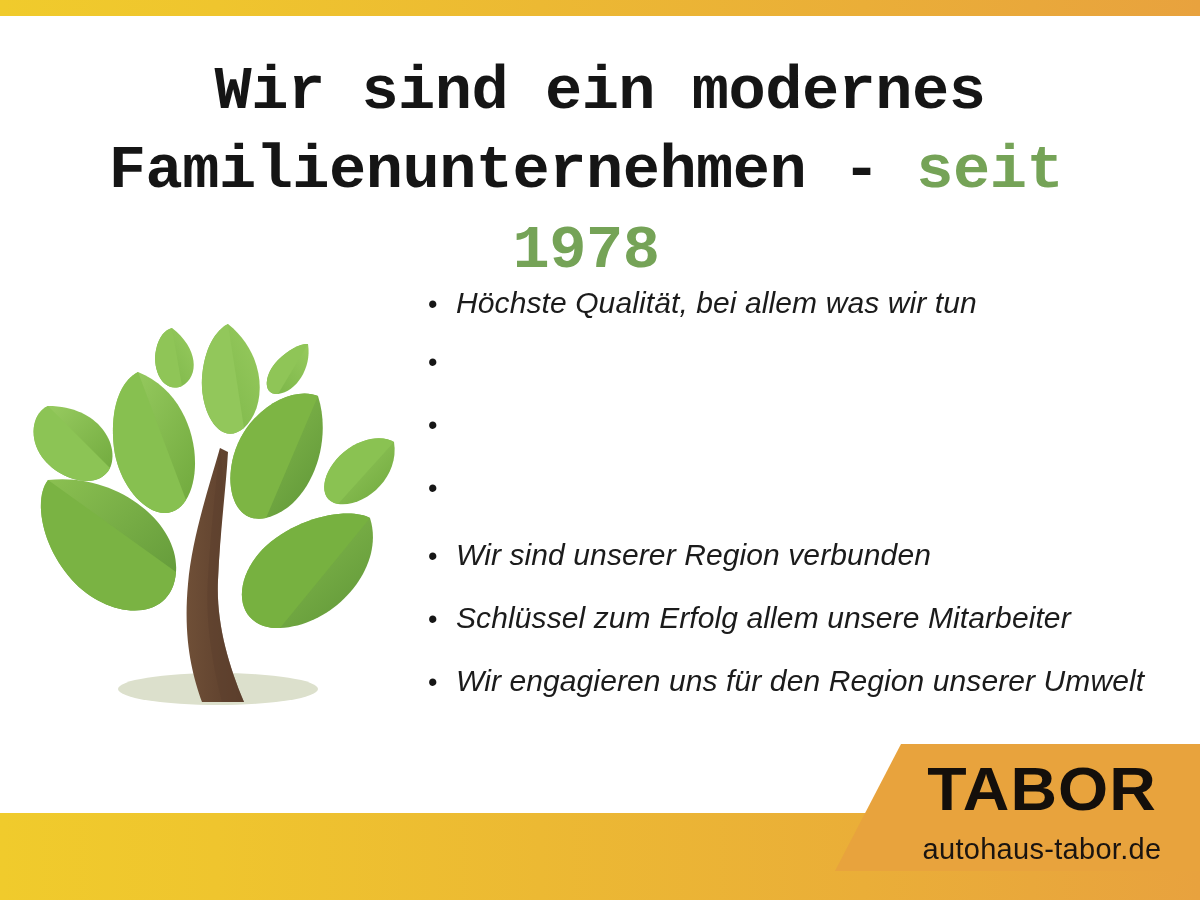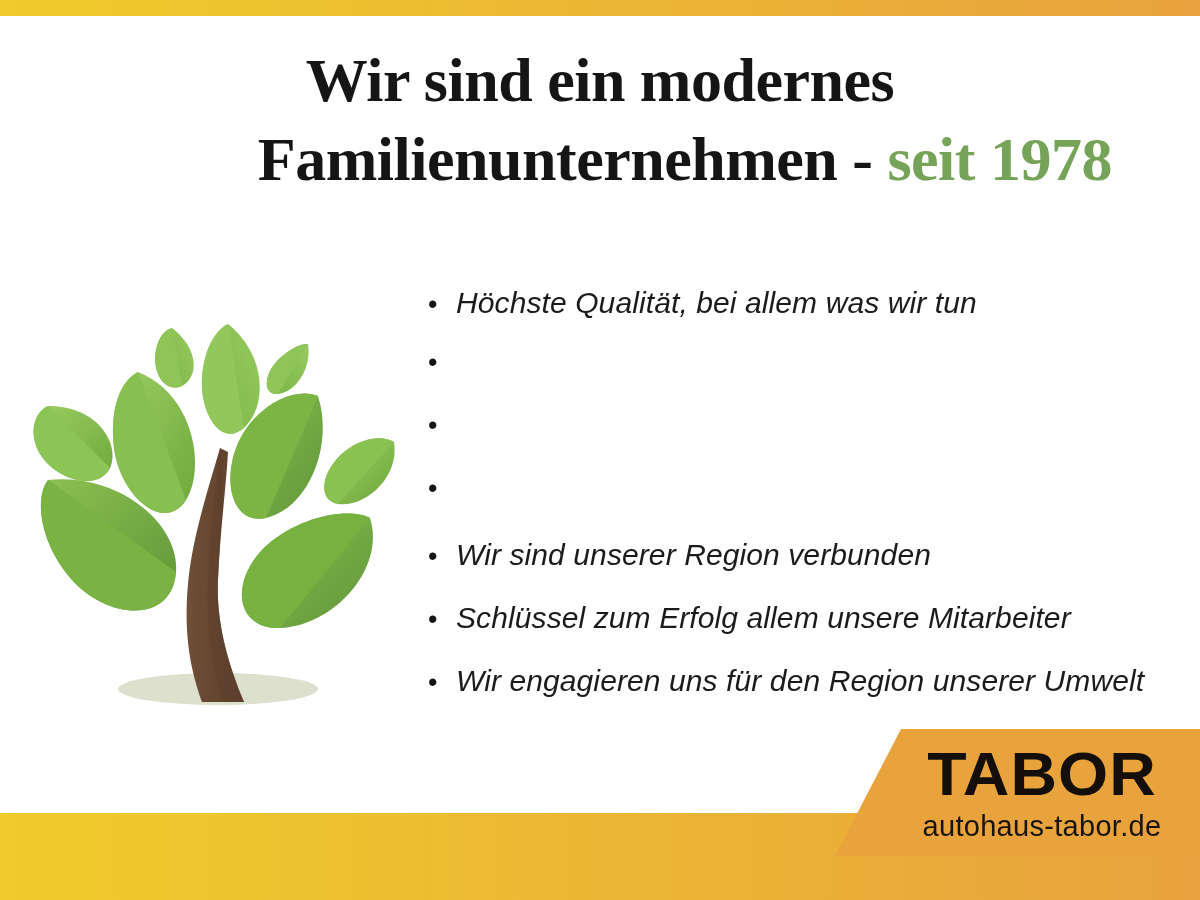--- a/index.html
+++ b/index.html
@@ -25,32 +25,32 @@
     width: 1200px;
     background: linear-gradient(90deg, #F0CB2C 0%, #EFC52E 18%, #ECB933 45%, #EAAE38 72%, #E8A23E 100%);
   }
   #accent-top { top: 0; height: 16px; }
   #accent-bottom { top: 813px; height: 87px; }
 
   
   #headline {
     position: absolute;
     left: 60px;
-    top: 41px;
+    top: 52px;
     width: 1080px;
     text-align: center;
-    font-family: Liberation Serif, serif;
+    font-family: Liberation Mono, monospace;
     font-weight: bold;
     font-size: 62px;
     line-height: 1.28;
     letter-spacing: -0.5px;
     color: #151515;
   }
   #headline .line { display: block; }
-  #headline .hl-line2 { text-align: right; padding-right: 28px; }
+  #headline .hl-line2 { text-align: center; padding-right: 28px; }
   #headline .accent-year { color: #75A357; }
 
   
   #bullet-list {
     position: absolute;
     left: 428px;
     top: 286px;
     width: 760px;
   }
   .bullet-row {
@@ -81,38 +81,38 @@
     top: 302px;
     width: 396px;
     height: 416px;
   }
   #tree-illustration svg { display: block; width: 100%; height: 100%; }
 
   
   #logo-badge {
     position: absolute;
     left: 835px;
-    top: 729px;
+    top: 744px;
     width: 365px;
     height: 127px;
     background: #E8A33D;
     clip-path: polygon(66px 100%, 0 100%, 0 100%, 66px 0, 100% 0, 100% 100%);
     overflow: hidden;
   }
   #logo-badge-inner {
     position: absolute;
     right: 18px;
     top: 14px;
     width: 280px;
     text-align: center;
   }
   #logo-wordmark { display: block; }
   #logo-tagline {
     display: block;
-    margin-top: 5px;
+    margin-top: 13px;
     font-family: "Liberation Sans Narrow", "Liberation Sans", sans-serif;
     font-size: 29px;
     color: #1a1410;
     letter-spacing: 0.3px;
     text-align: center;
   }
 </style>
 </head>
 <body>
 

